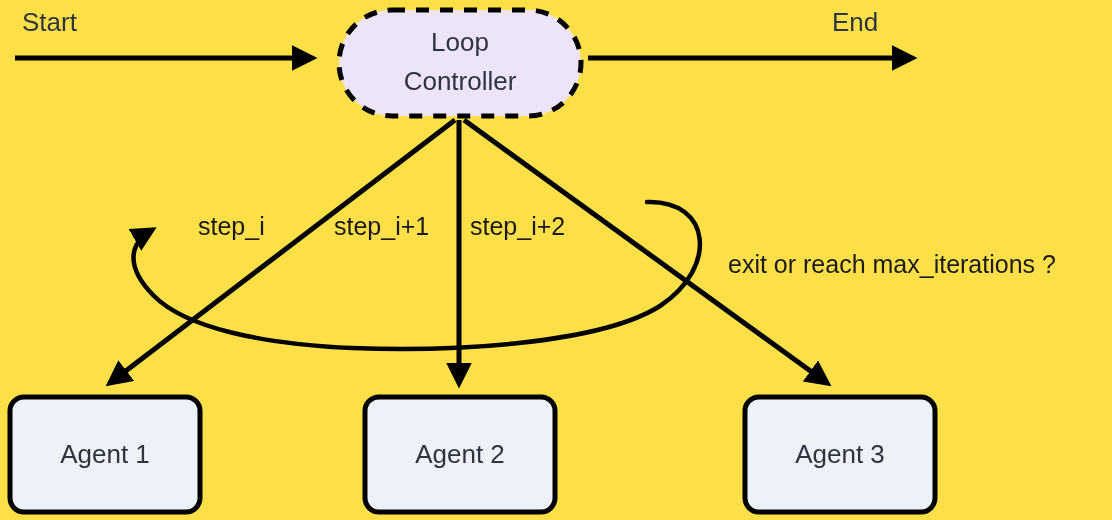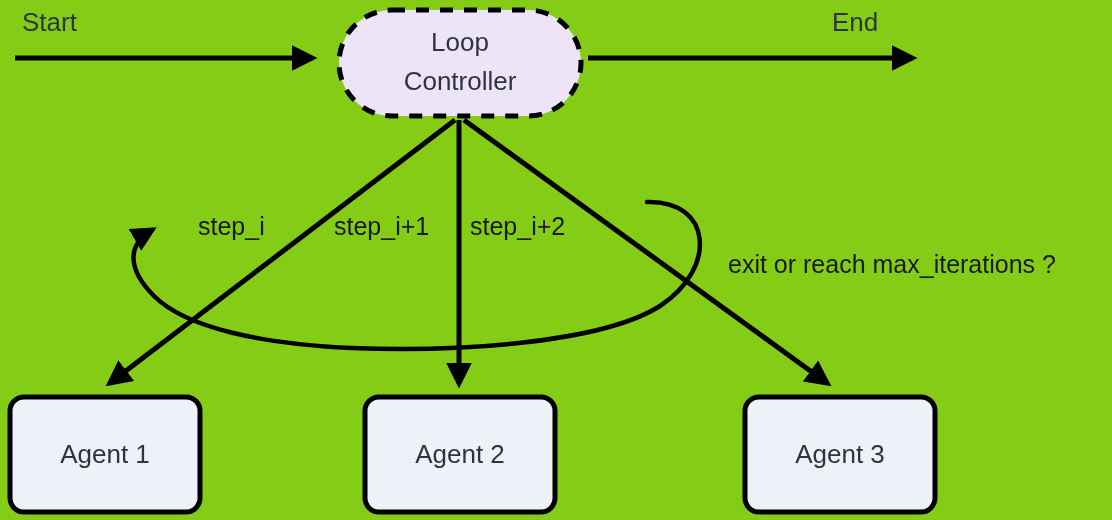--- a/index.html
+++ b/index.html
@@ -7,21 +7,21 @@
     padding: 0;
     background: #ffffff;
   }
   body {
     font-family: "Liberation Sans", sans-serif;
   }
   #canvas {
     position: relative;
     width: 1112px;
     height: 520px;
-    background: #84cc16;
+    background: #fde047;
     overflow: hidden;
   }
   #diagram-svg {
     position: absolute;
     left: 0;
     top: 0;
     width: 1112px;
     height: 520px;
   }
   .node-label {

